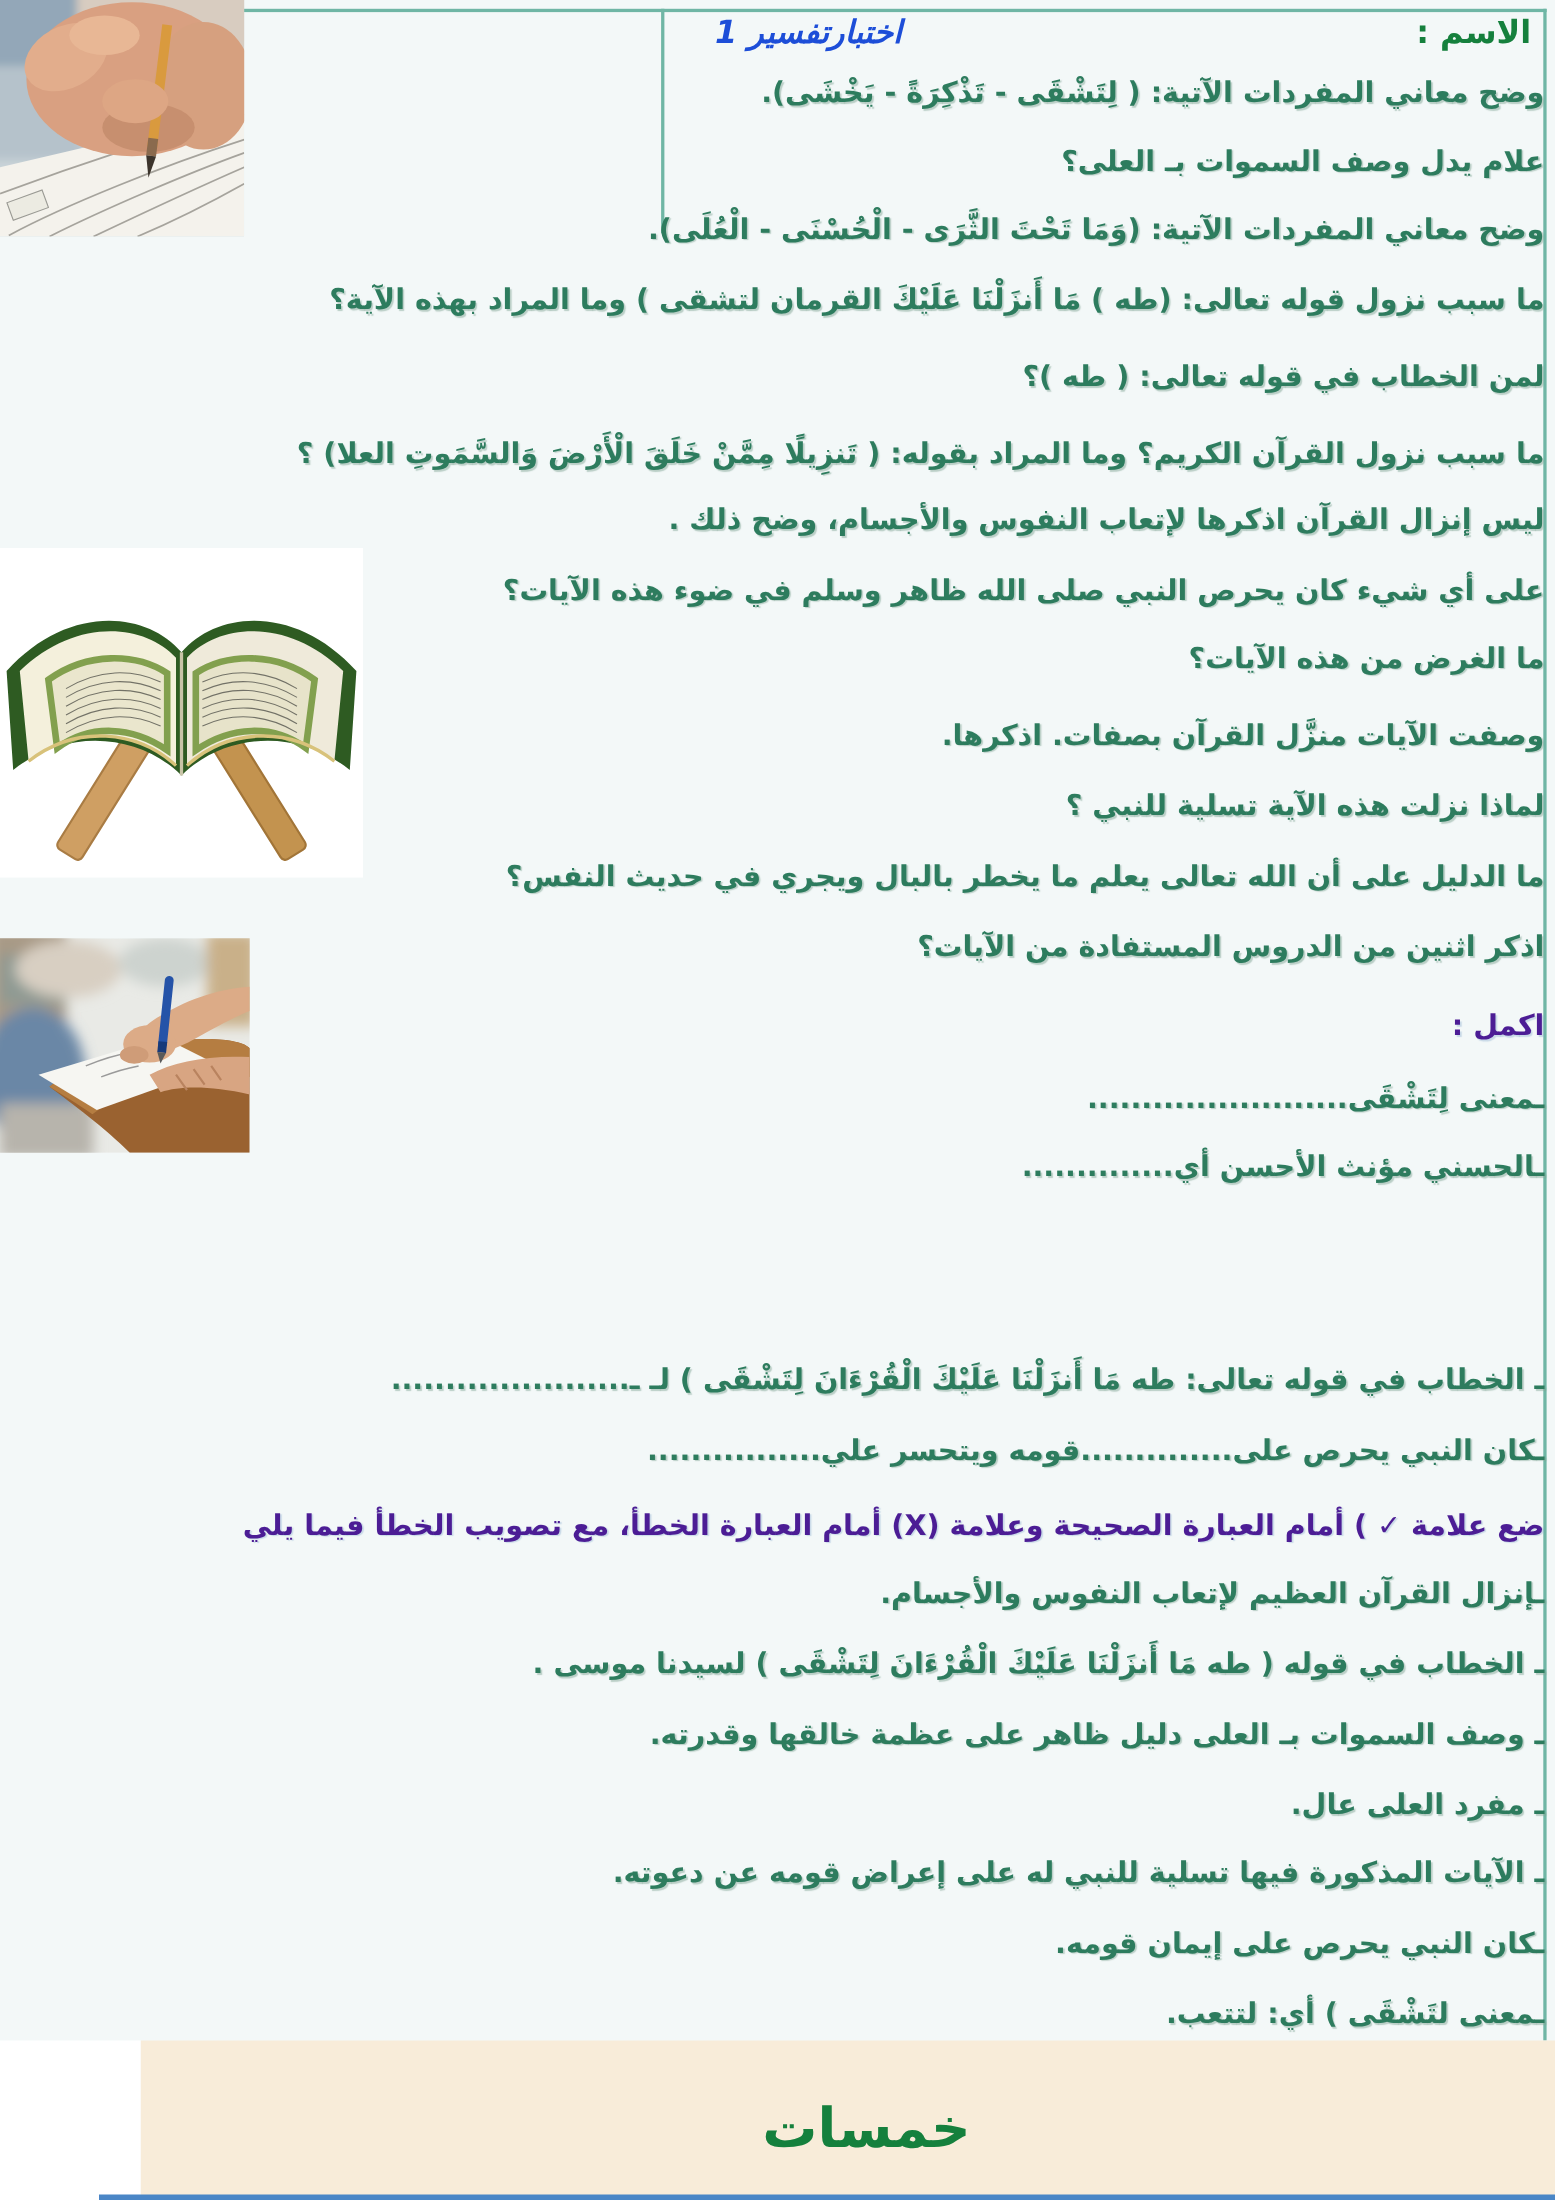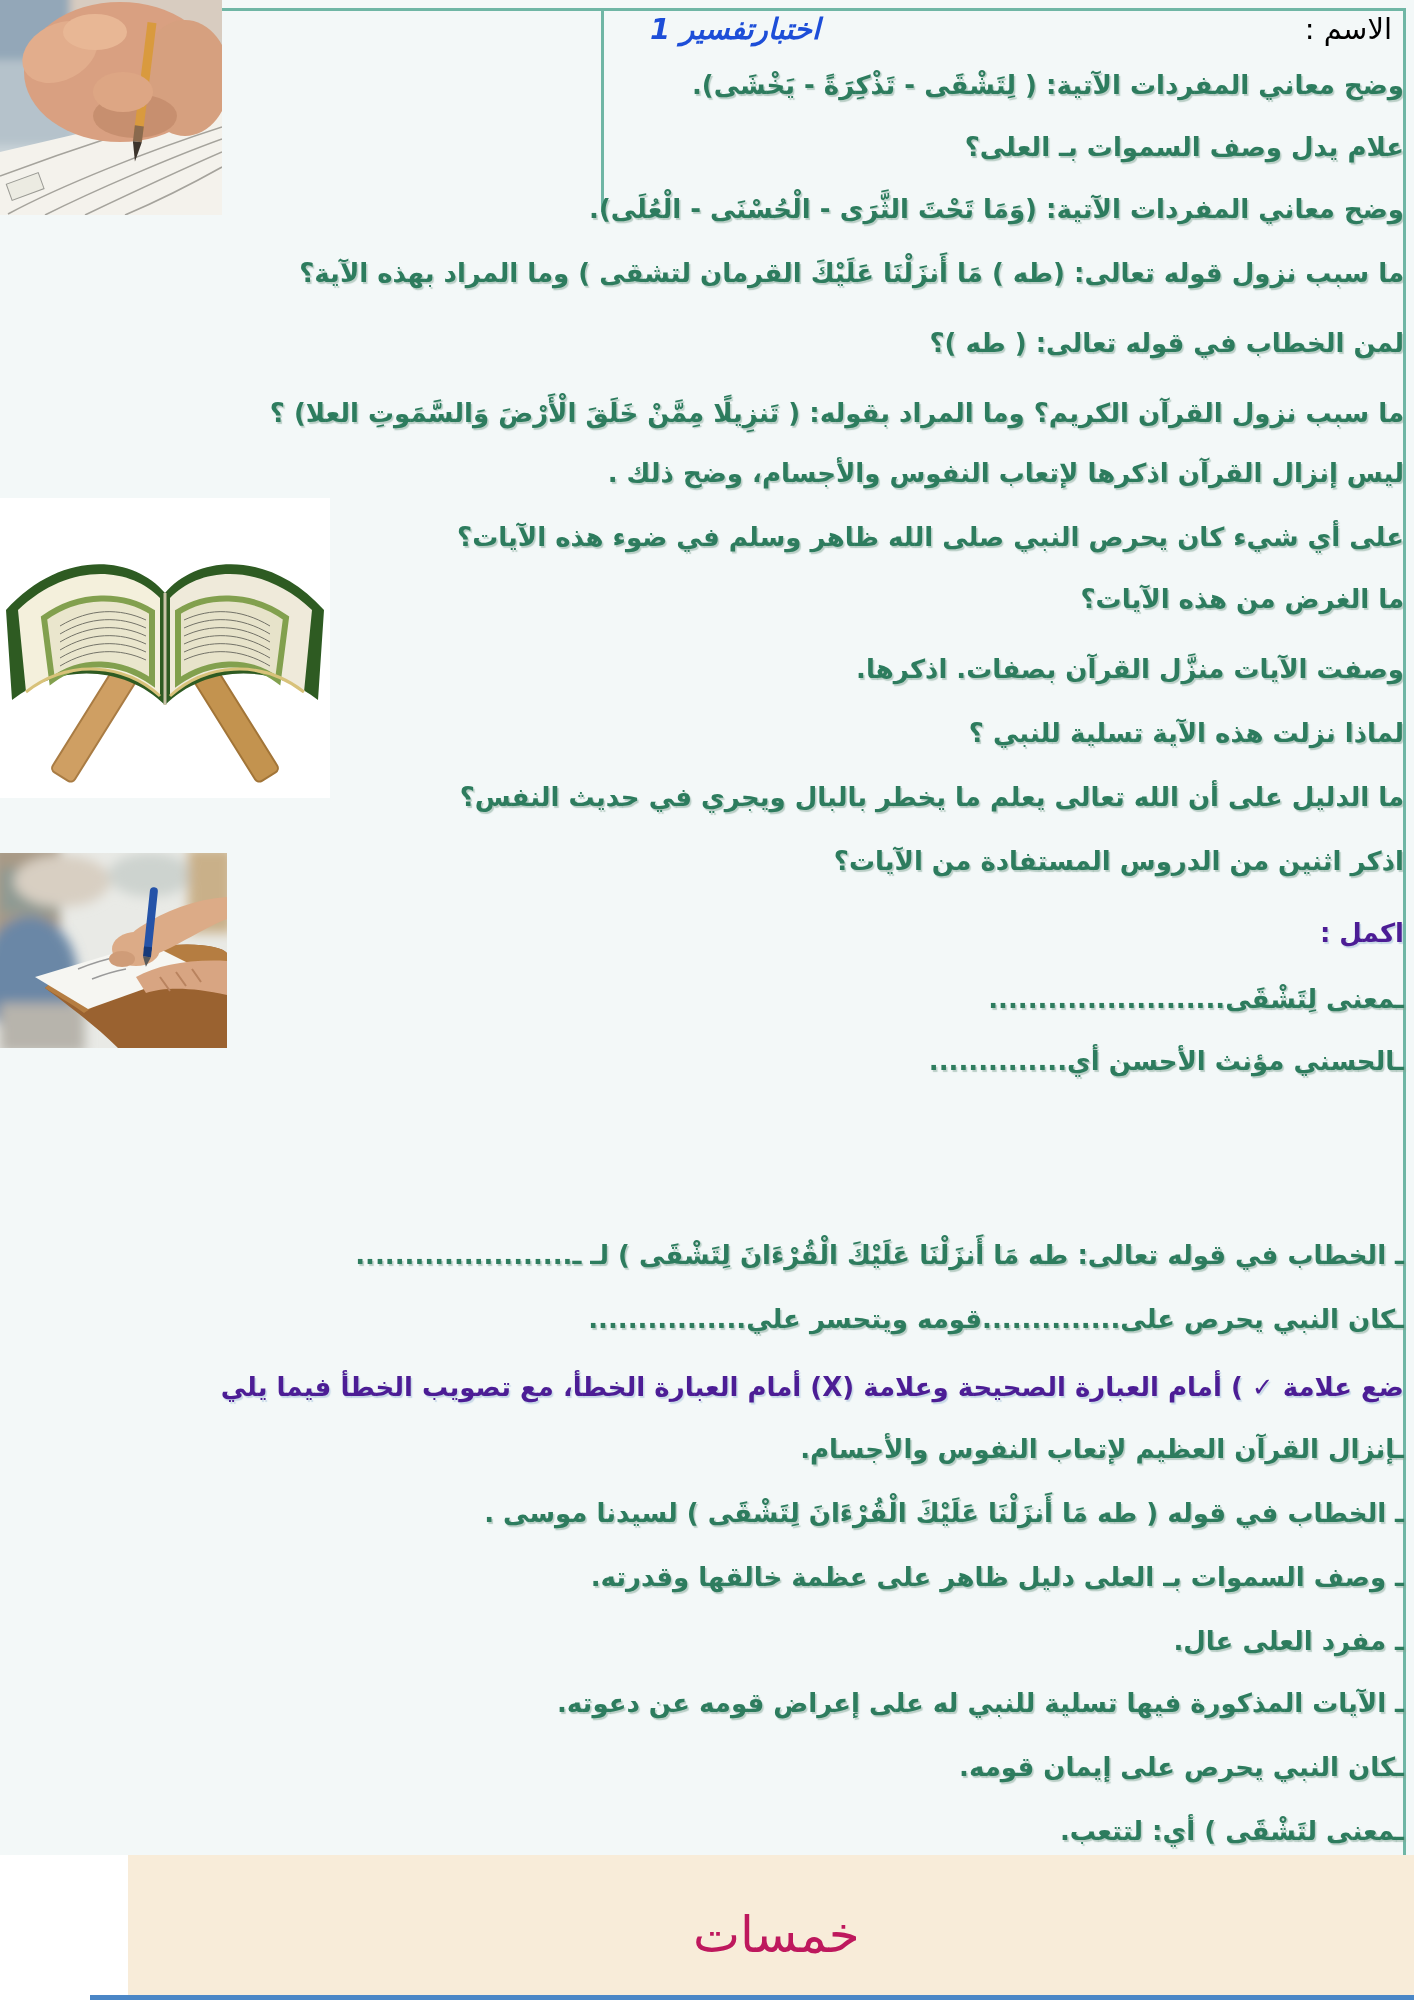--- a/index.html
+++ b/index.html
@@ -9,33 +9,33 @@
   
   .btop{position:absolute;top:8px;left:0;right:8px;height:3px;background:#6fb6a5;}
   .bright{position:absolute;top:8px;right:8px;width:3px;height:1847px;background:#6fb6a5;}
   .bdiv{position:absolute;top:8px;left:601px;width:3px;height:204px;background:#6fb6a5;}
 
   
   .ln{position:absolute;right:10px;direction:rtl;white-space:nowrap;
       font-weight:700;font-size:26px;line-height:42px;color:#2d7c5e;
       text-shadow:1.5px 1.5px 1px rgba(130,165,150,.5);}
   .bl{color:#4c1d95;text-shadow:1.5px 1.5px 1px rgba(120,160,200,.35);}
-  .hdrname{position:absolute;top:12px;right:22px;font-weight:400;font-size:29px;color:#000000;white-space:nowrap;}
+  .hdrname{position:absolute;top:12px;right:22px;font-weight:700;font-size:29px;color:#15803d;white-space:nowrap;}
   .hdrtitle{position:absolute;top:12px;left:650px;font-weight:700;font-size:29px;color:#1d4ed8;white-space:nowrap;direction:rtl;font-style:italic;}
 
   
   .photo{position:absolute;display:block;}
   #photo1{left:0;top:0;width:222px;height:215px;}
   #photo2{left:0;top:498px;width:330px;height:300px;}
   #photo3{left:0;top:853px;width:227px;height:195px;}
 
   
   .footer{position:absolute;left:128px;right:0;top:1855px;height:145px;background:#f8ecd9;}
   .footer-left{position:absolute;left:0;top:1855px;width:128px;height:145px;background:#ffffff;}
-  .watermark{position:absolute;left:693px;top:1906px;font-weight:400;font-size:50px;color:#be185d;direction:rtl;}
+  .watermark{position:absolute;left:693px;top:1906px;font-weight:700;font-size:50px;color:#15803d;direction:rtl;}
   .bottombar{position:absolute;left:90px;right:0;bottom:0;height:5px;background:#4a86c6;}
 </style>
 </head>
 <body>
 
 <div class="page">
 
   <div class="btop"></div>
   <div class="bright"></div>
   <div class="bdiv"></div>

